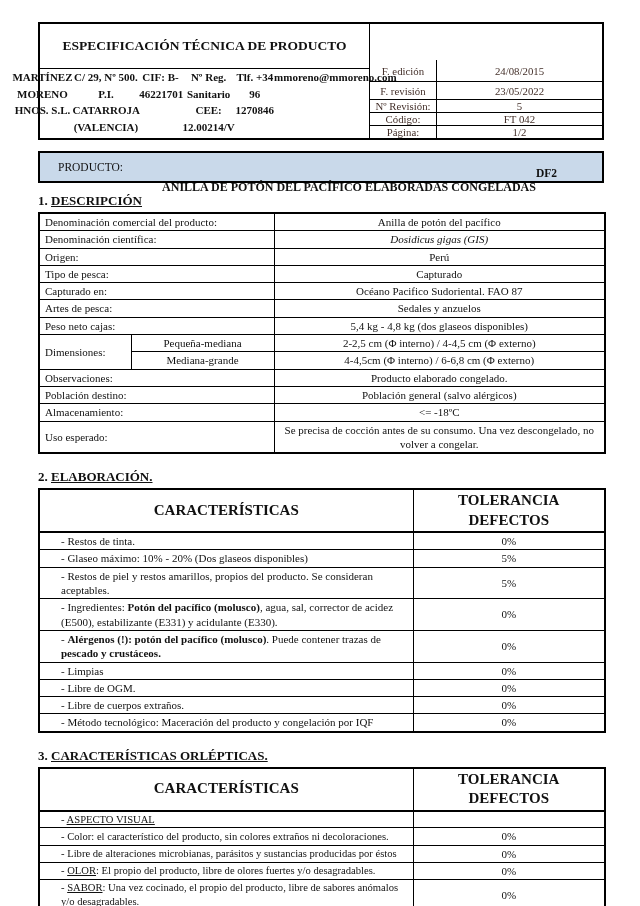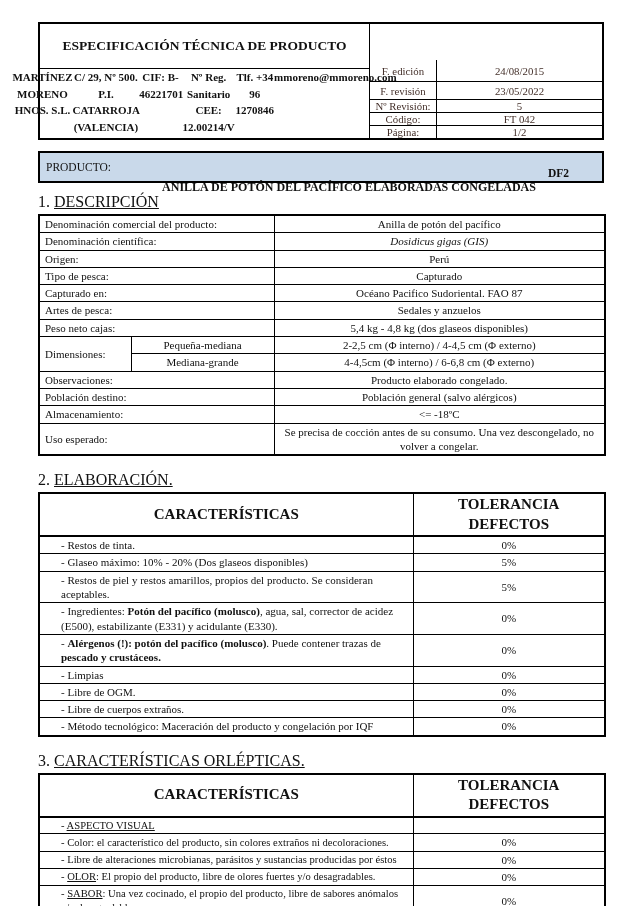--- a/index.html
+++ b/index.html
@@ -38,27 +38,27 @@
   .meta-label{ width:67px; border-right:1px solid var(--border); display:flex; align-items:center; justify-content:center; font-size:10.8px; color:var(--meta-text); }
   .meta-value{ flex:1; display:flex; align-items:center; justify-content:center; font-size:10.8px; color:var(--meta-text); }
 
   
   .logo{ width:92px; height:41px; background:var(--logo-navy); display:flex; flex-direction:column; border:1px solid #7a8098; }
   .logo-top{ flex:1.2; display:flex; align-items:center; justify-content:center; gap:3px; }
   .logo-mid{ height:12px; background:#f2f2ee; color:var(--logo-red); font-family:"Liberation Sans",sans-serif; font-weight:bold; font-size:6.5px; letter-spacing:.3px; display:flex; align-items:center; justify-content:center; }
   .logo-bottom{ flex:1; display:flex; align-items:center; justify-content:center; }
 
   
-  .product-bar{ margin-top:11px; height:32px; border:2px solid var(--border); background:var(--bar-bg); display:flex; align-items:center; padding:0 6px; }
+  .product-bar{ margin-top:11px; height:32px; border:2px solid var(--border); background:var(--bar-bg); display:flex; align-items:center; padding:0 18px; }
   .pb-label{ width:104px; font-size:11.5px; }
   .pname{ flex:1; text-align:center; font-weight:bold; font-size:12px;margin-top:40px; }
   .pcode{ width:48px; font-weight:bold; font-size:11.5px;margin-top:12px; }
 
   
-  .sec-h{ font-weight:normal; font-size:16px; margin:10px 0 3px 0; }
+  .sec-h{ font-weight:bold; font-size:13px; margin:10px 0 3px 0; }
   .sec-h.later{ margin-top:15px; }
   .sec-h .u{ text-decoration:underline; }
 
   
   table{ border-collapse:collapse; width:566px; border:2px solid var(--border); table-layout:fixed; }
   td,th{ border:1px solid var(--border); font-size:11px; line-height:1.3; padding:1px 4px; height:15px; overflow:hidden; }
   th{ font-weight:bold; text-align:center; font-size:15px; height:17px; border-bottom:2px solid var(--border); }
   .dlabel{ text-align:left; padding-left:5px; }
   .dsub{ text-align:center; }
   .dvalue{ text-align:center; }

